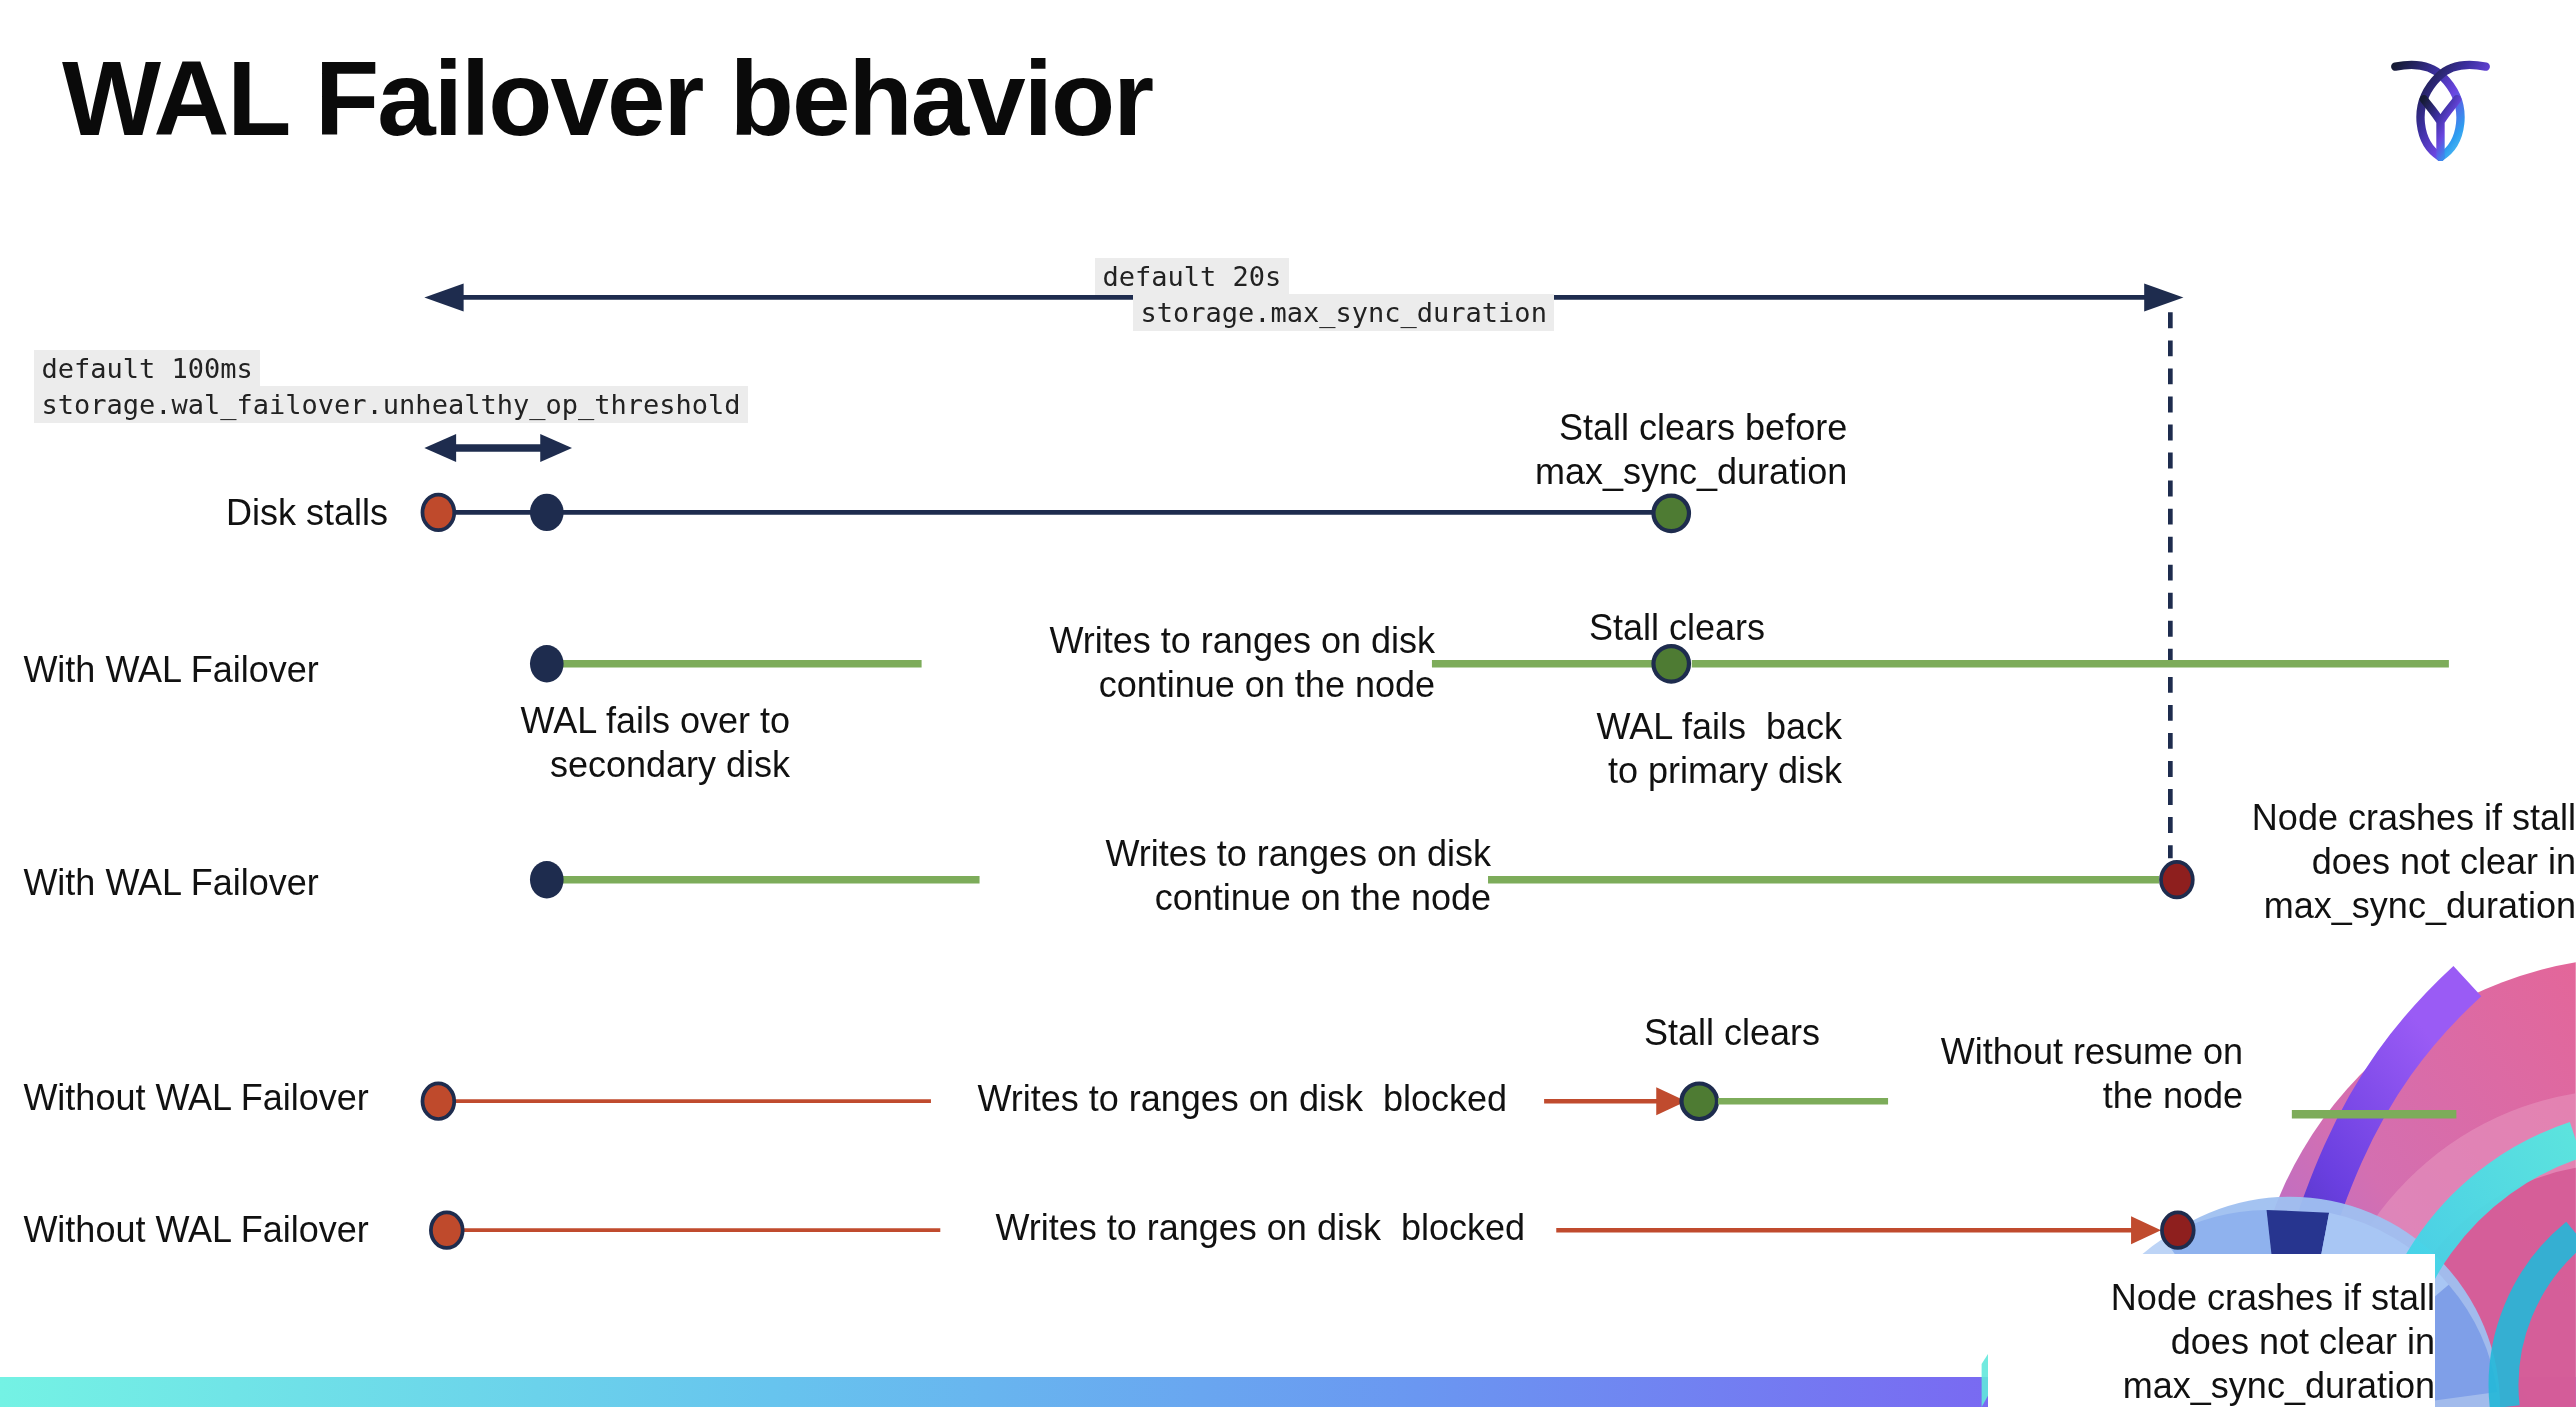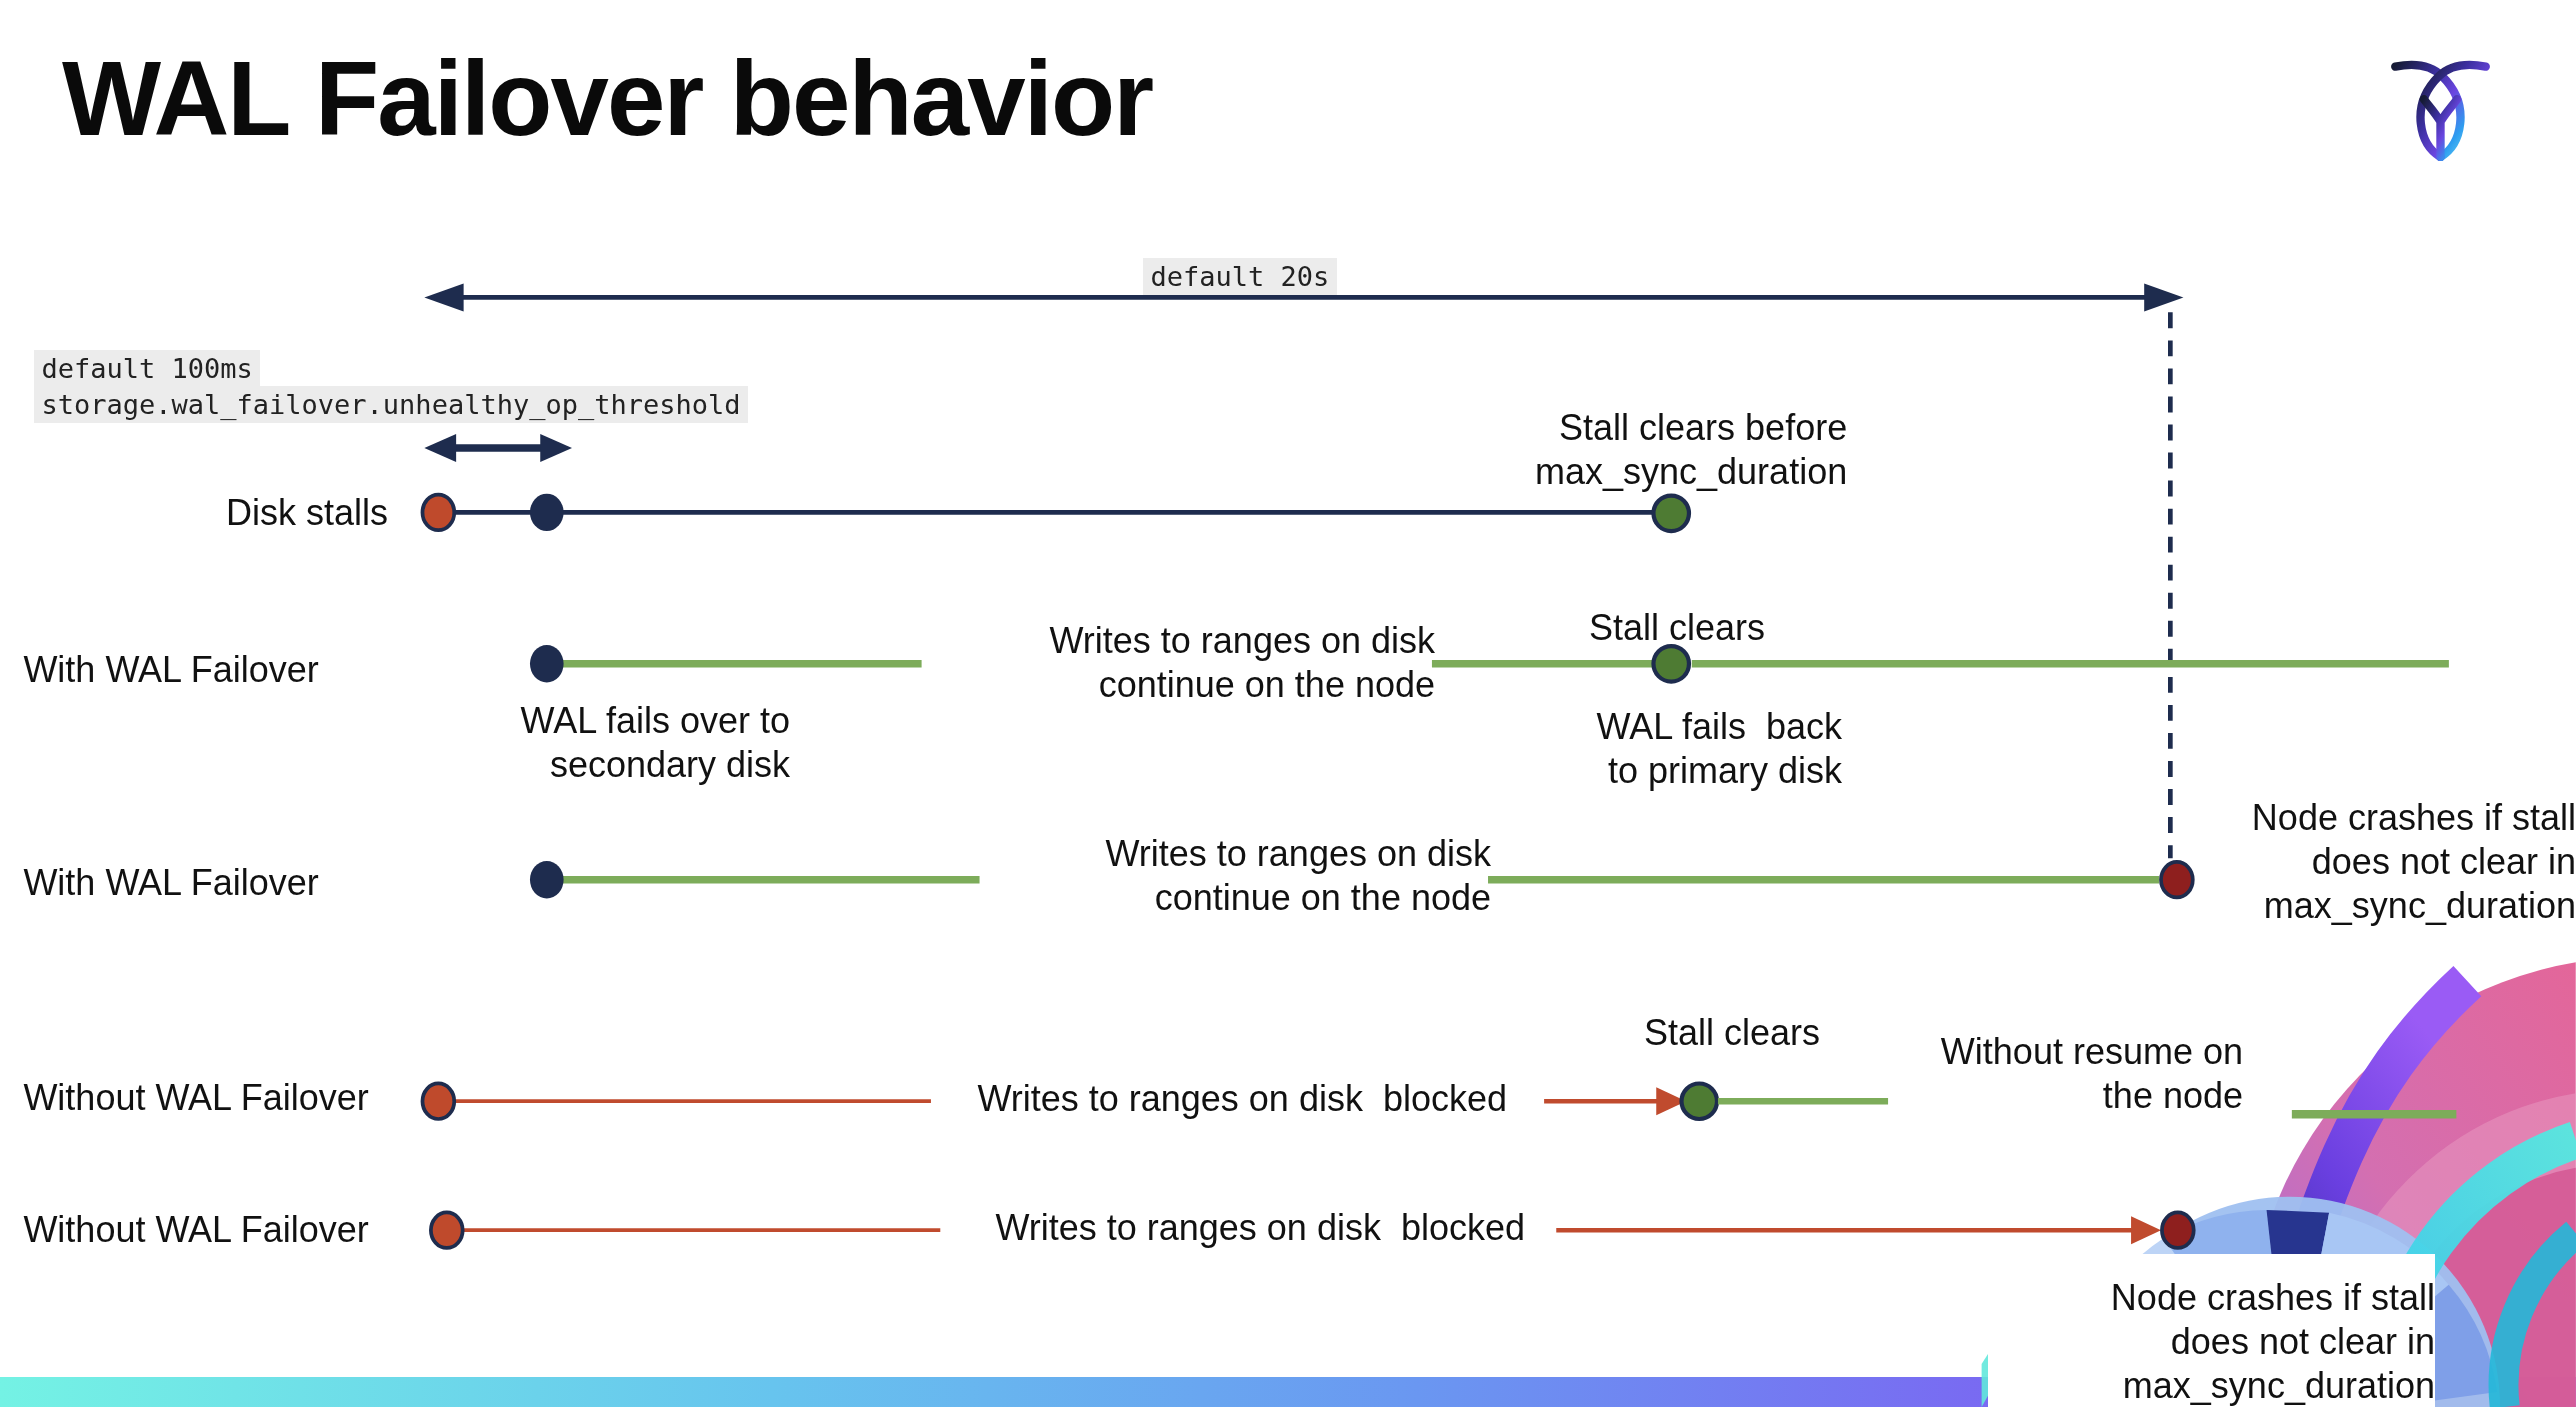--- a/index.html
+++ b/index.html
@@ -137,21 +137,22 @@
         <stop offset="1" stop-color="#59c8f2"></stop>
       </linearGradient>
     </defs>
     <g fill="none" stroke="url(#gLogo)" stroke-width="8.5" stroke-linecap="round">
       <path d="M 4 20 C 24 16 40 18 52 30 C 66 44 72 60 70 78 C 68 96 60 106 50 112"></path>
       <path d="M 96 20 C 76 16 60 18 48 30 C 34 44 28 60 30 78 C 32 96 40 106 50 112"></path>
       <path d="M 50 112 L 50 76 M 50 76 C 44 66 38 60 33 53 M 50 76 C 56 66 62 60 67 53"></path>
     </g>
   </svg>
 
-  <span class="code" style="left:1143px;top:258px">default 20s</span>
+  <span class="code" style="left:1095px;top:258px">default 20s</span>
+  <span class="code" style="left:1133px;top:294px">storage.max_sync_duration</span>
   <span class="code" style="left:34px;top:350px">default 100ms</span>
   <span class="code" style="left:34px;top:386px">storage.wal_failover.unhealthy_op_threshold</span>
 
   <div class="rowlabel" style="left:226px;top:492px">Disk stalls</div>
   <div class="rowlabel" style="left:23.4px;top:649px">With WAL Failover</div>
   <div class="rowlabel" style="left:23.4px;top:862px">With WAL Failover</div>
   <div class="rowlabel" style="left:23.4px;top:1077px">Without WAL Failover</div>
   <div class="rowlabel" style="left:23.4px;top:1209px">Without WAL Failover</div>
 
   <div class="note" style="left:1535px;top:406px">

